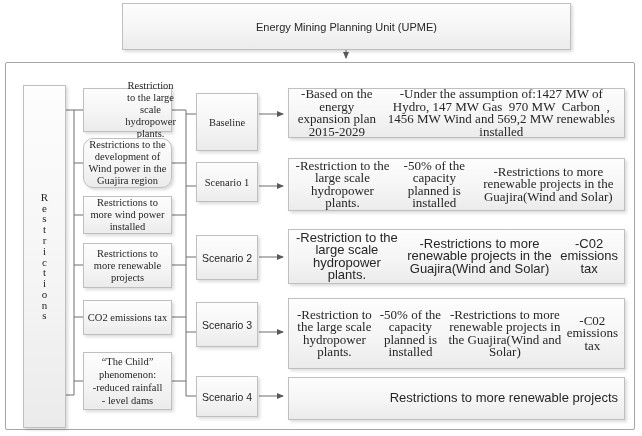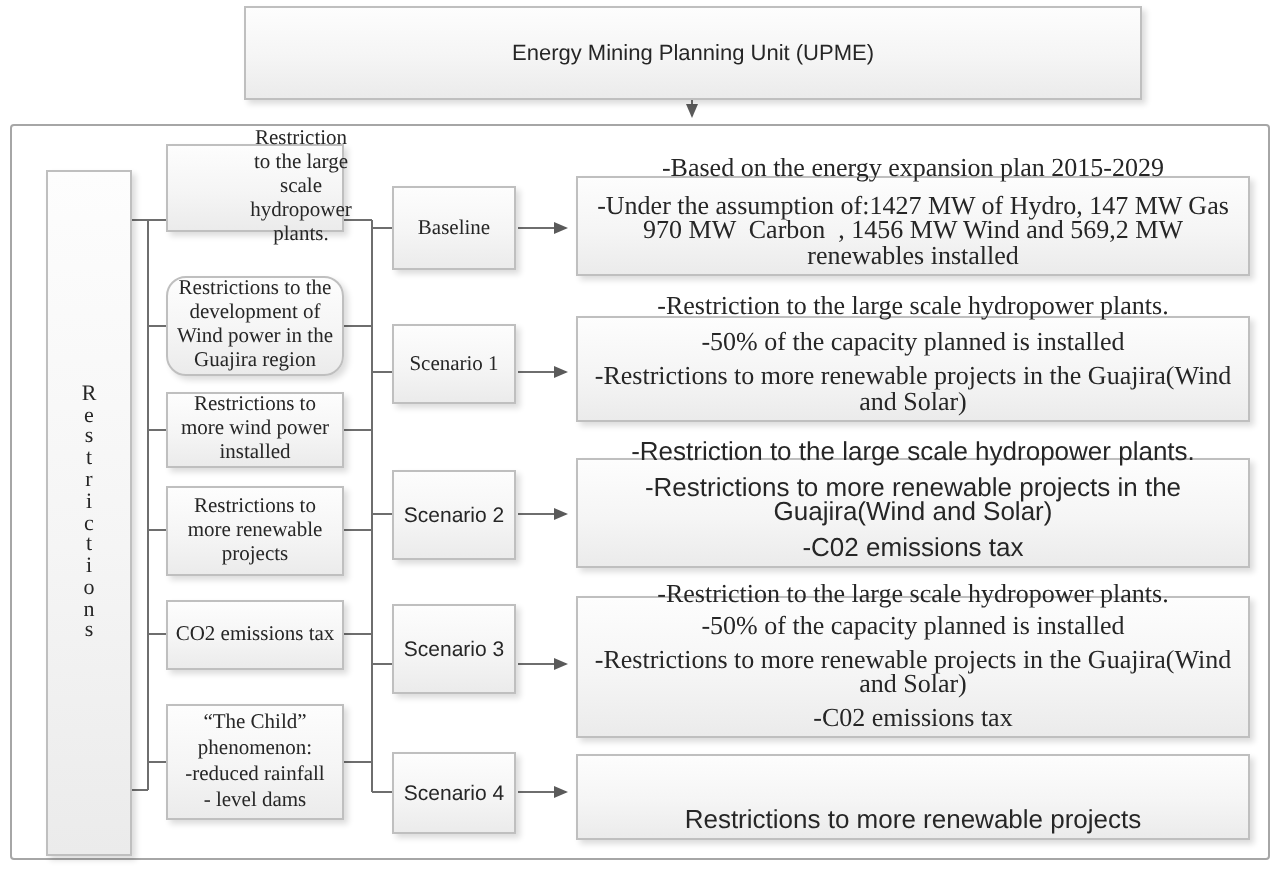--- a/index.html
+++ b/index.html
@@ -3,41 +3,41 @@
 <meta charset="utf-8">
 <style>
   html,body{margin:0;padding:0;background:#ffffff;}
   body{width:642px;height:436px;position:relative;overflow:hidden;
        font-family:"Liberation Serif","DejaVu Serif",serif;color:#262626;}
   .serif{font-family:"Liberation Serif","DejaVu Serif",serif;}
   .sans{font-family:"Liberation Sans","DejaVu Sans",sans-serif;}
   .box{position:absolute;border:1px solid #bfbfbf;
        background:linear-gradient(180deg,#fdfdfd 0%,#f5f5f5 55%,#ebebeb 100%);
        box-shadow:2px 2px 3px rgba(0,0,0,0.14);
-       display:flex;flex-direction:column;align-items:center;justify-content:center;
+       display:flex;flex-direction:row;align-items:center;justify-content:center;
        text-align:center;box-sizing:border-box;}
   #svg-connectors{position:absolute;left:0;top:0;z-index:0;pointer-events:none;}
   .box{z-index:1;}
   #outer-container{position:absolute;left:5px;top:62px;width:628px;height:366px;
        border:1px solid #a6a6a6;border-radius:2px;background:transparent;z-index:0;}
   #title-box{left:122px;top:3px;width:449px;height:47px;gap:7px;}
   #title-line1{font-size:11px;}
   #title-line2{font-size:11.5px;}
   #restrictions-box{left:23px;top:85px;width:43px;height:343px;}
   #restrictions-vertical{font-size:11px;line-height:10.8px;white-space:pre-line;}
   .rbox{left:83px;width:89px;font-size:10.5px;line-height:12px;padding:2px;}
   .rbox .pre{white-space:pre-line;}
-  #rbox-0{top:72px;height:44px;padding-left:48px;}
+  #rbox-0{top:88px;height:44px;padding-left:48px;}
   #rbox-1{top:138px;height:50px;border-radius:10px;}
   #rbox-2{top:196px;height:38px;}
   #rbox-3{top:243px;height:45px;}
   #rbox-4{top:300px;height:35px;}
   #rbox-5{top:352px;height:58px;line-height:13px;}
   .sbox{left:196px;width:62px;font-size:10.5px;}
-  #sbox-0{top:93px;height:42px;}
+  #sbox-0{top:93px;height:58px;}
   #sbox-1{top:162px;height:40px;}
   #sbox-2{top:235px;height:45px;}
   #sbox-3{top:302px;height:45px;}
   #sbox-4{top:376px;height:41px;text-align:center;}
   .dbox{left:288px;width:337px;font-size:13px;line-height:12.5px;gap:5px;padding:3px 6px;justify-content:flex-end;}
   .dbox div{white-space:pre-wrap;}
   #dbox-0{top:88px;height:50px;gap:6px;}
   #dbox-1{top:158px;height:53px;}
   #dbox-2{top:229px;height:55px;}
   #dbox-3{top:298px;height:71px;gap:4px;}

